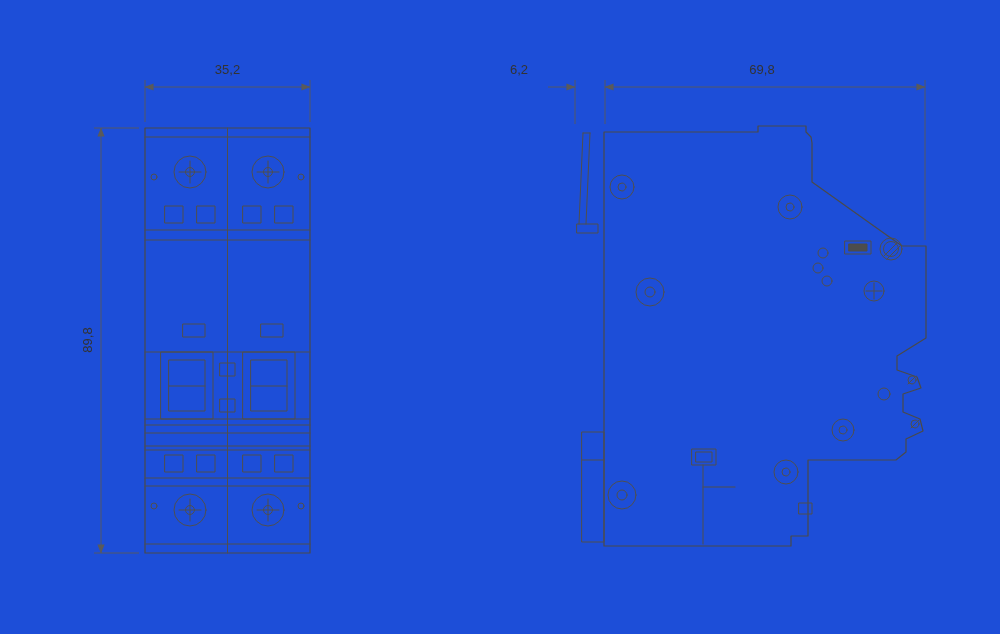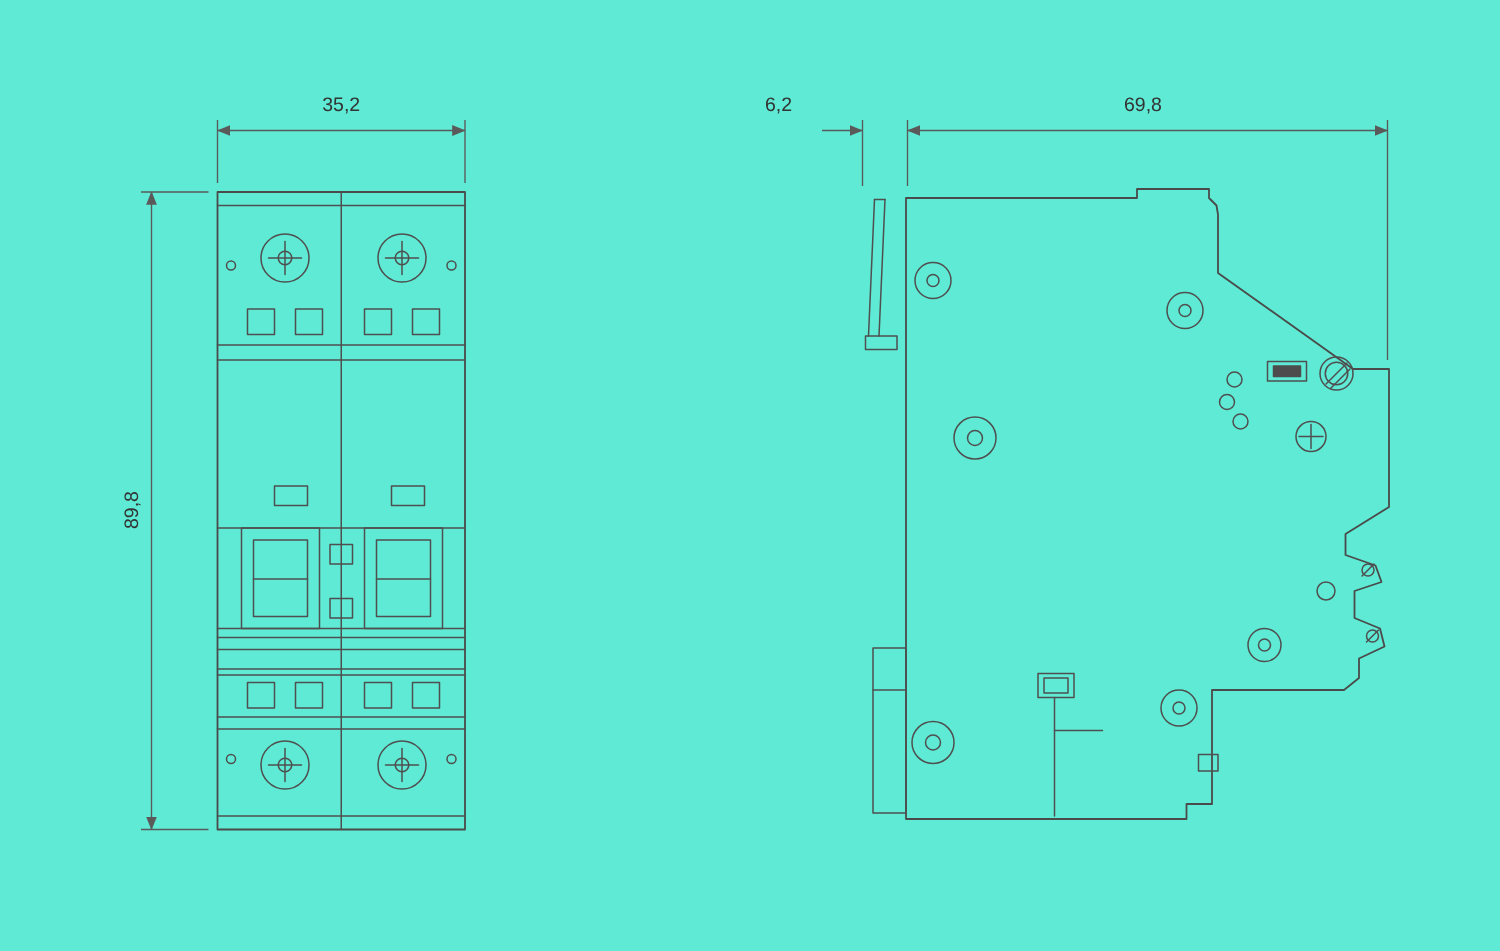--- a/index.html
+++ b/index.html
@@ -1,19 +1,19 @@
 <!DOCTYPE html>
 <html><head>
 <meta charset="utf-8">
 <style>
   html,body{margin:0;padding:0;background:#ffffff;}
   .canvas{
     position:relative;
     width:1000px;height:634px;
-    background:#5eead4;
+    background:#1d4ed8;
     font-family:"Liberation Sans", sans-serif;
     overflow:hidden;
     text-align:center;
   }
   svg{display:block;}
   .part{stroke:#4a4a4a;stroke-width:1.2;fill:none;stroke-linejoin:round;stroke-linecap:round;}
   .detail{stroke:#4f4f4f;stroke-width:1;fill:none;stroke-linejoin:round;stroke-linecap:round;}
   .dim{stroke:#5a5a5a;stroke-width:0.9;fill:none;}
   .darkfill{fill:#4d4d4d;stroke:#4d4d4d;}
   .dimtext{font-size:13px;fill:#333333;font-family:"Liberation Sans", sans-serif;}

